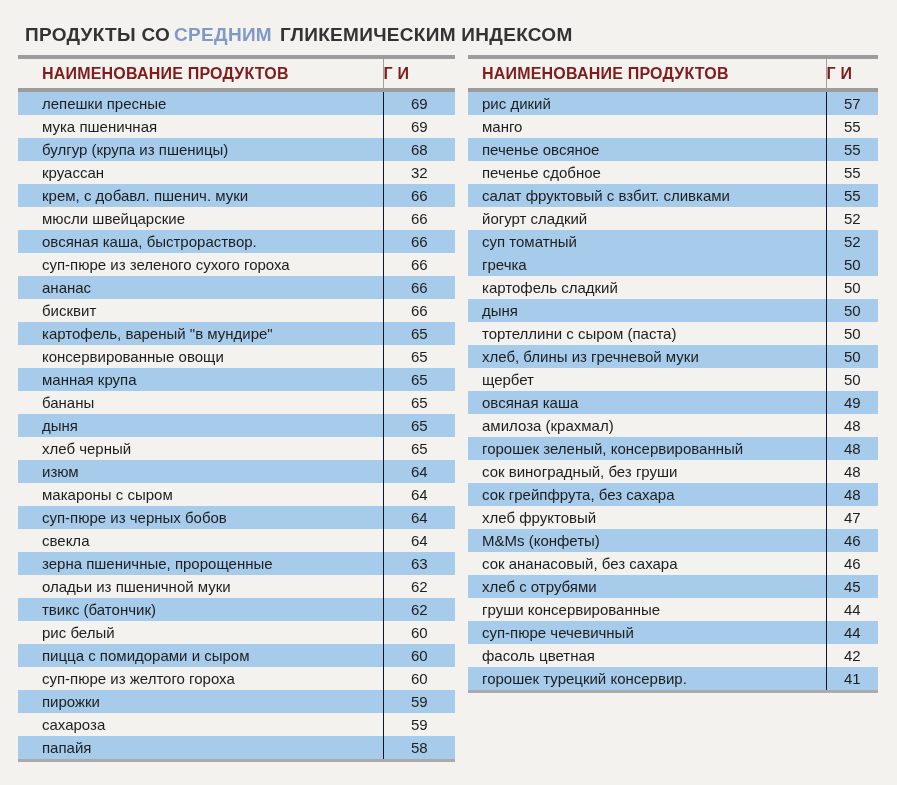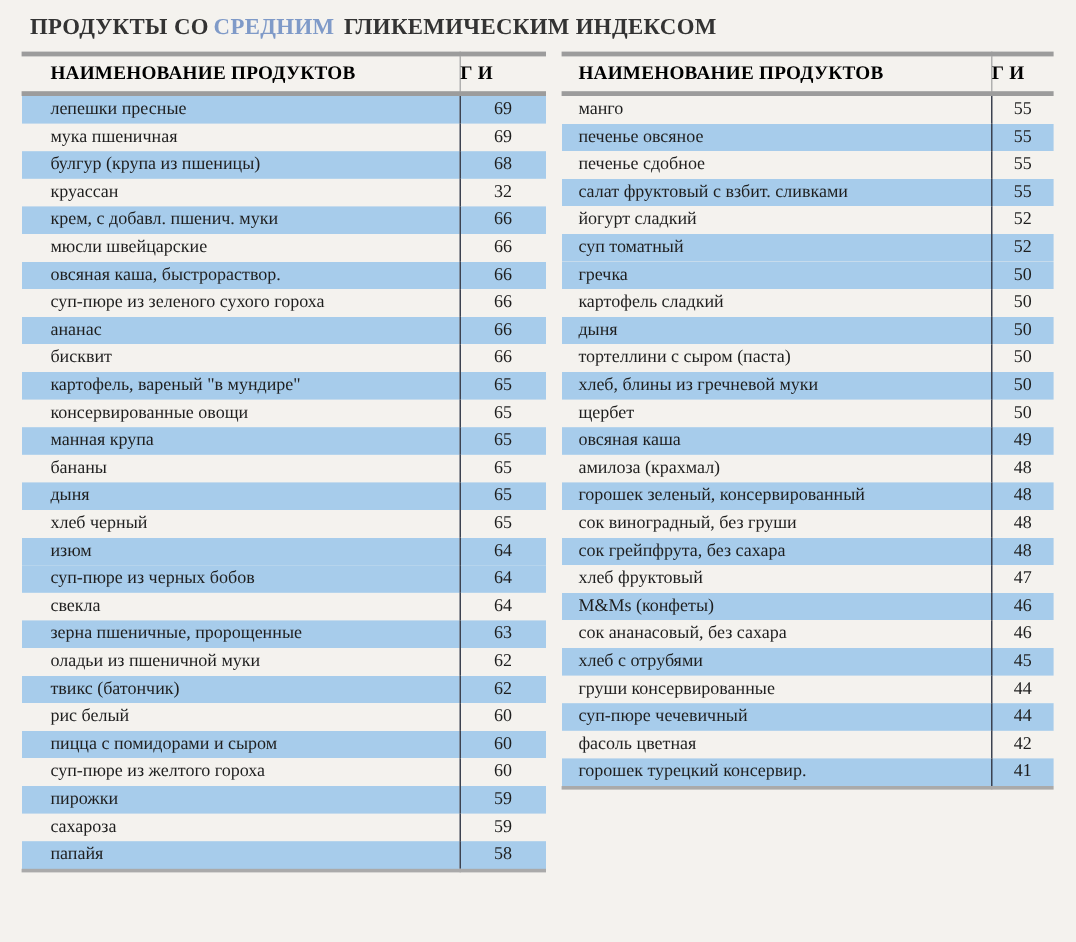--- a/index.html
+++ b/index.html
@@ -3,21 +3,21 @@
 <meta charset="utf-8">
 <style>
   * { margin: 0; padding: 0; box-sizing: border-box; }
   html, body {
     width: 897px; height: 785px;
     background: #f4f2ee;
     font-family: "Liberation Sans", sans-serif;
     color: #1e1e1e;
     overflow: hidden;
   }
-  .page { padding: 12px 19px 0 18px; font-family: Liberation Serif, serif; }
+  .page { padding: 24px 19px 0 18px; }
 
   .page-title {
     font-size: 19px;
     font-weight: bold;
     letter-spacing: 0.3px;
     color: #333333;
     padding-left: 7px;
     margin-bottom: 9px;
     white-space: nowrap;
   }
@@ -39,21 +39,21 @@
   }
   table.gi-table.t-left  { width: 437px; }
   table.gi-table.t-right { width: 410px; }
 
   table.gi-table thead tr { border-bottom: 4px solid #9c9c9c; }
   table.gi-table th {
     font-size: 16px;
     font-weight: bold;
     text-align: left;
     height: 33px;
-    color: #000000;
+    color: #7f1d1d;
     letter-spacing: 0.2px;
     background: transparent;
   }
   table.gi-table th.gi-head {
     text-align: left;
     border-left: 1px solid #a0a0a0;
   }
 
   table.gi-table td {
     height: 23px;
@@ -151,20 +151,24 @@
             <td class="gi-cell">65</td>
           </tr>
           <tr>
             <td class="name-cell">хлеб черный</td>
             <td class="gi-cell">65</td>
           </tr>
           <tr class="stripe">
             <td class="name-cell">изюм</td>
             <td class="gi-cell">64</td>
           </tr>
+          <tr>
+            <td class="name-cell">макароны с сыром</td>
+            <td class="gi-cell">64</td>
+          </tr>
           <tr class="stripe">
             <td class="name-cell">суп-пюре из черных бобов</td>
             <td class="gi-cell">64</td>
           </tr>
           <tr>
             <td class="name-cell">свекла</td>
             <td class="gi-cell">64</td>
           </tr>
           <tr class="stripe">
             <td class="name-cell">зерна пшеничные, пророщенные</td>
@@ -206,20 +210,24 @@
     </table>
 
     <table class="gi-table t-right">
       <thead>
         <tr>
           <th class="name-head">НАИМЕНОВАНИЕ ПРОДУКТОВ</th>
           <th class="gi-head">Г И</th>
         </tr>
       </thead>
       <tbody>
+          <tr class="stripe">
+            <td class="name-cell">рис дикий</td>
+            <td class="gi-cell">57</td>
+          </tr>
           <tr>
             <td class="name-cell">манго</td>
             <td class="gi-cell">55</td>
           </tr>
           <tr class="stripe">
             <td class="name-cell">печенье овсяное</td>
             <td class="gi-cell">55</td>
           </tr>
           <tr>
             <td class="name-cell">печенье сдобное</td>

